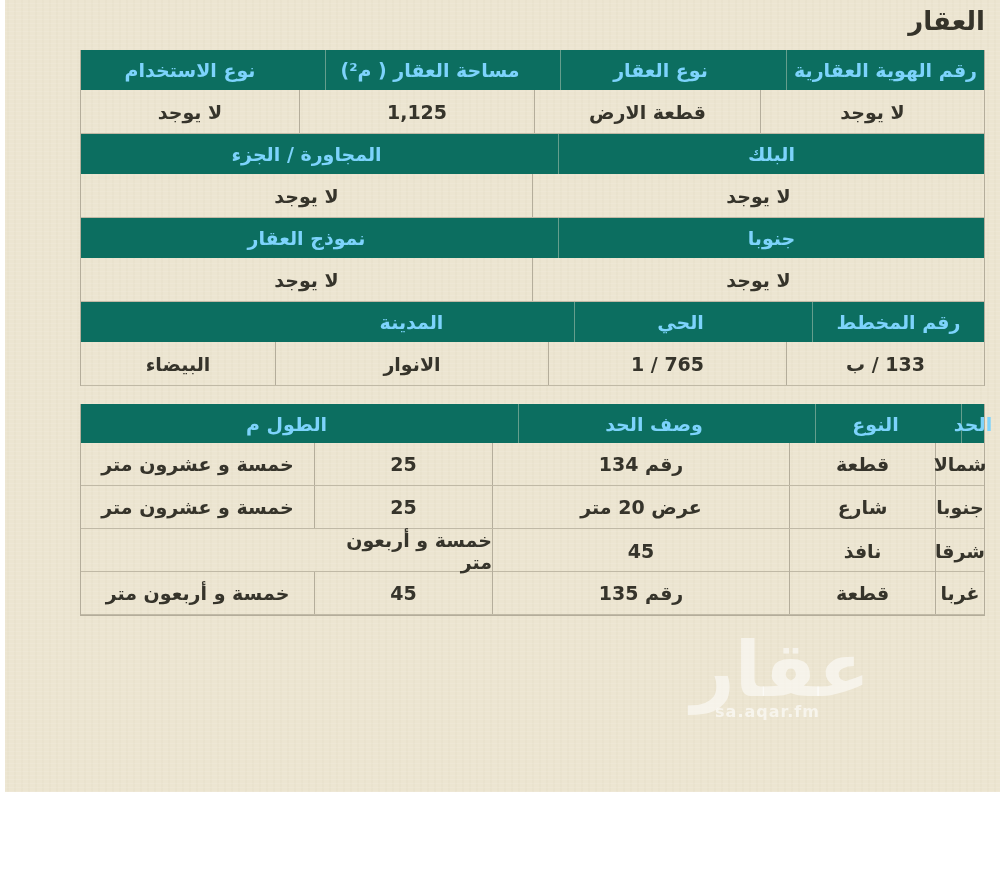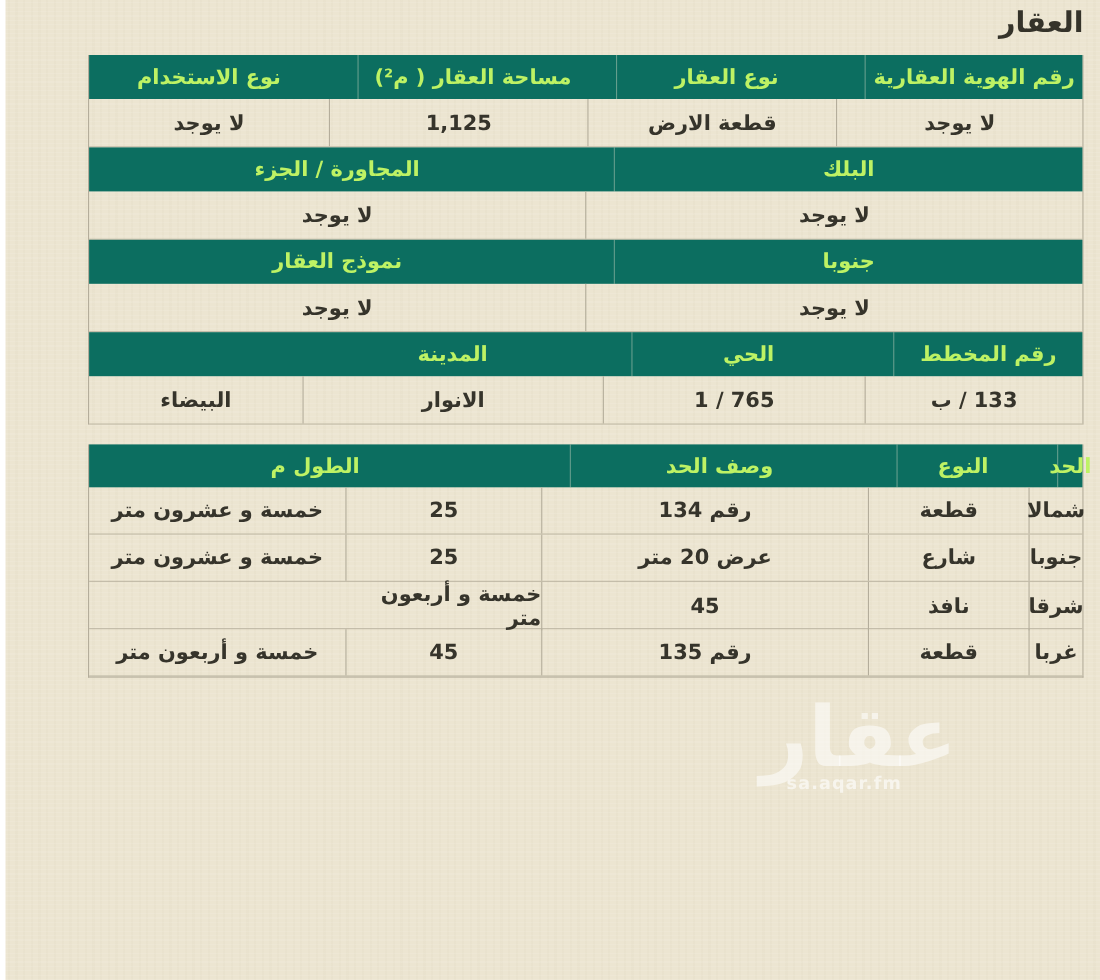--- a/index.html
+++ b/index.html
@@ -1,21 +1,21 @@
 <!DOCTYPE html>
 <html lang="ar" dir="rtl"><head>
 <meta charset="utf-8">
 <style>
   html, body { margin: 0; padding: 0; }
   body { font-family: "DejaVu Sans", sans-serif; }
 
   .page {
     position: relative;
     width: 1000px;
-    height: 891px;
+    height: 792px;
     overflow: hidden;
     direction: rtl;
     background-color: #ece5d1;
     background-image:
       repeating-linear-gradient(0deg, rgba(255,255,255,0.09) 0px, rgba(255,255,255,0.09) 1px, transparent 1px, transparent 4px),
       repeating-linear-gradient(90deg, rgba(198,188,160,0.07) 0px, rgba(198,188,160,0.07) 2px, transparent 2px, transparent 7px);
   }
 
   .left-strip {
     position: absolute; left: 0; top: 0;
@@ -38,21 +38,21 @@
     box-sizing: border-box;
   }
   .tbl1 { top: 50px; }
   .tbl2 { top: 404px; border-bottom: 1px solid #b4ad9b; }
 
   .band { display: grid; direction: rtl; }
 
   .head { background: #0c6e60; height: 40px; }
   .head > div {
     display: flex; align-items: center; justify-content: center;
-    color: #bef264; font-size: 19px; font-weight: 700;
+    color: #7dd3fc; font-size: 19px; font-weight: 700;
   }
   .head > div:not(:last-child) { border-left: 1px solid rgba(236,229,209,0.40); margin-left: 26px; }
 
   .data { height: 43px; border-bottom: 1px solid #c0b9a6; }
   .data > div {
     display: flex; align-items: center; justify-content: center;
     color: #36342b; font-size: 19px; font-weight: 700;
   }
   .data > div:not(:last-child) { border-left: 1px solid #b4ad9b; }
 

